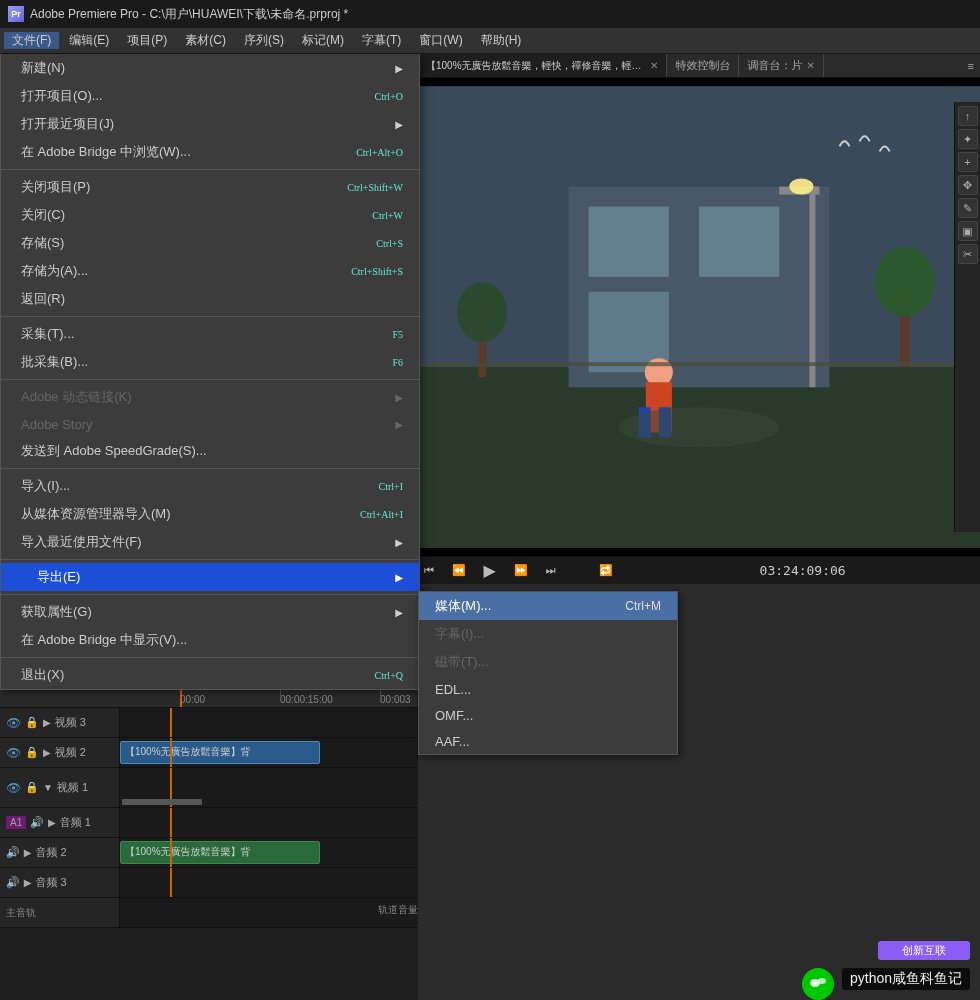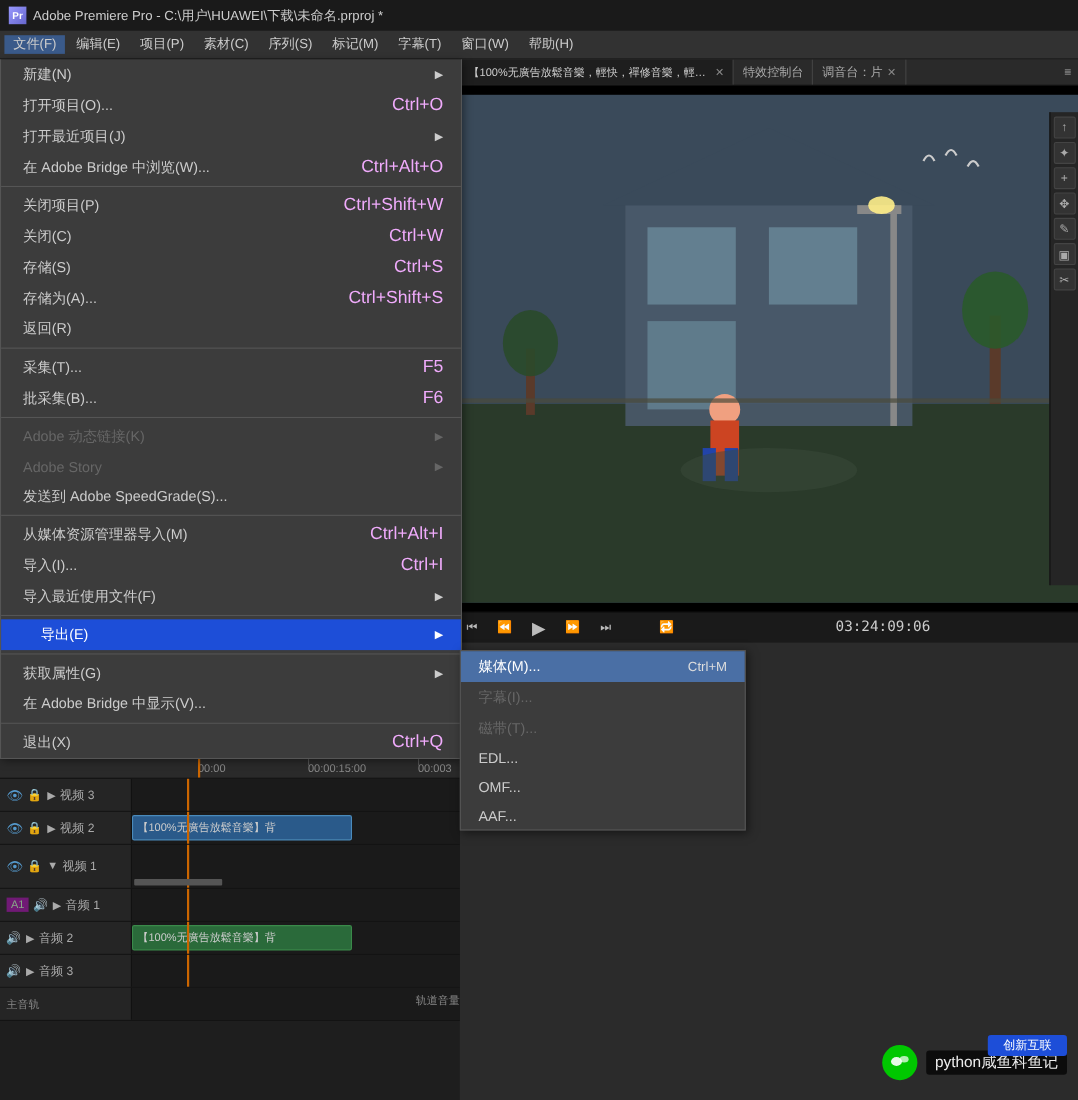--- a/index.html
+++ b/index.html
@@ -75,23 +75,24 @@
       padding: 5px 16px 5px 20px;
       color: #cccccc;
       cursor: pointer;
       font-size: 13px;
       min-height: 26px;
       gap: 30px;
     }
     .dropdown-item.highlighted { background: #1d4ed8; color: white; padding-left: 36px; }
     .dropdown-item.disabled { color: #666; cursor: default; }
     .dropdown-item .shortcut {
-      color: #f0abfc;
-      font-size: 16px;
+      color: #5eead4;
+      font-size: 10px;
       margin-left: 20px;
+      font-family: Liberation Serif, serif;
     }
     .dropdown-item .arrow { font-size: 10px; }
     .dropdown-separator {
       height: 1px;
       background: #555;
       margin: 3px 0;
     }
 
     
     #export-submenu {
@@ -286,24 +287,24 @@
     }
     .ci-row { display: flex; gap: 2px; }
     .ci-block {
       width: 16px;
       height: 16px;
     }
 
     
     #watermark {
       position: absolute;
-      bottom: 18px;
+      bottom: 0;
       right: 10px;
       display: flex;
-      align-items: center;
+      align-items: flex-start;
       gap: 8px;
       z-index: 200;
     }
     .wm-icon {
       width: 32px;
       height: 32px;
       background: #00c800;
       border-radius: 50%;
       display: flex;
       align-items: center;
@@ -315,24 +316,24 @@
       background: rgba(0,0,0,0.7);
       color: #eee;
       font-size: 14px;
       padding: 2px 8px;
       border-radius: 3px;
     }
     .logo-badge {
       position: absolute;
       bottom: 40px;
       right: 10px;
-      background: #1d4ed8;
+      background: #8b5cf6;
       color: white;
       font-size: 11px;
-      padding: 2px 14px;
+      padding: 2px 24px;
       border-radius: 3px;
       z-index: 200;
     }
     .ctrl-btn {
       cursor: pointer;
       padding: 2px 6px;
       color: #bbb;
     }
     .time-display {
       font-size: 13px;
@@ -742,26 +743,26 @@
   </div>
   <div class="dropdown-item disabled">
     <span>Adobe Story</span>
     <span class="arrow">▶</span>
   </div>
   <div class="dropdown-item">
     <span>发送到 Adobe SpeedGrade(S)...</span>
   </div>
   <div class="dropdown-separator"></div>
   <div class="dropdown-item">
+    <span>导入(I)...</span>
+    <span class="shortcut">Ctrl+I</span>
+  </div>
+  <div class="dropdown-item">
     <span>从媒体资源管理器导入(M)</span>
     <span class="shortcut">Ctrl+Alt+I</span>
-  </div>
-  <div class="dropdown-item">
-    <span>导入(I)...</span>
-    <span class="shortcut">Ctrl+I</span>
   </div>
   <div class="dropdown-item">
     <span>导入最近使用文件(F)</span>
     <span class="arrow">▶</span>
   </div>
   <div class="dropdown-separator"></div>
   <div class="dropdown-item highlighted">
     <span>导出(E)</span>
     <span class="arrow">▶</span>
   </div>

